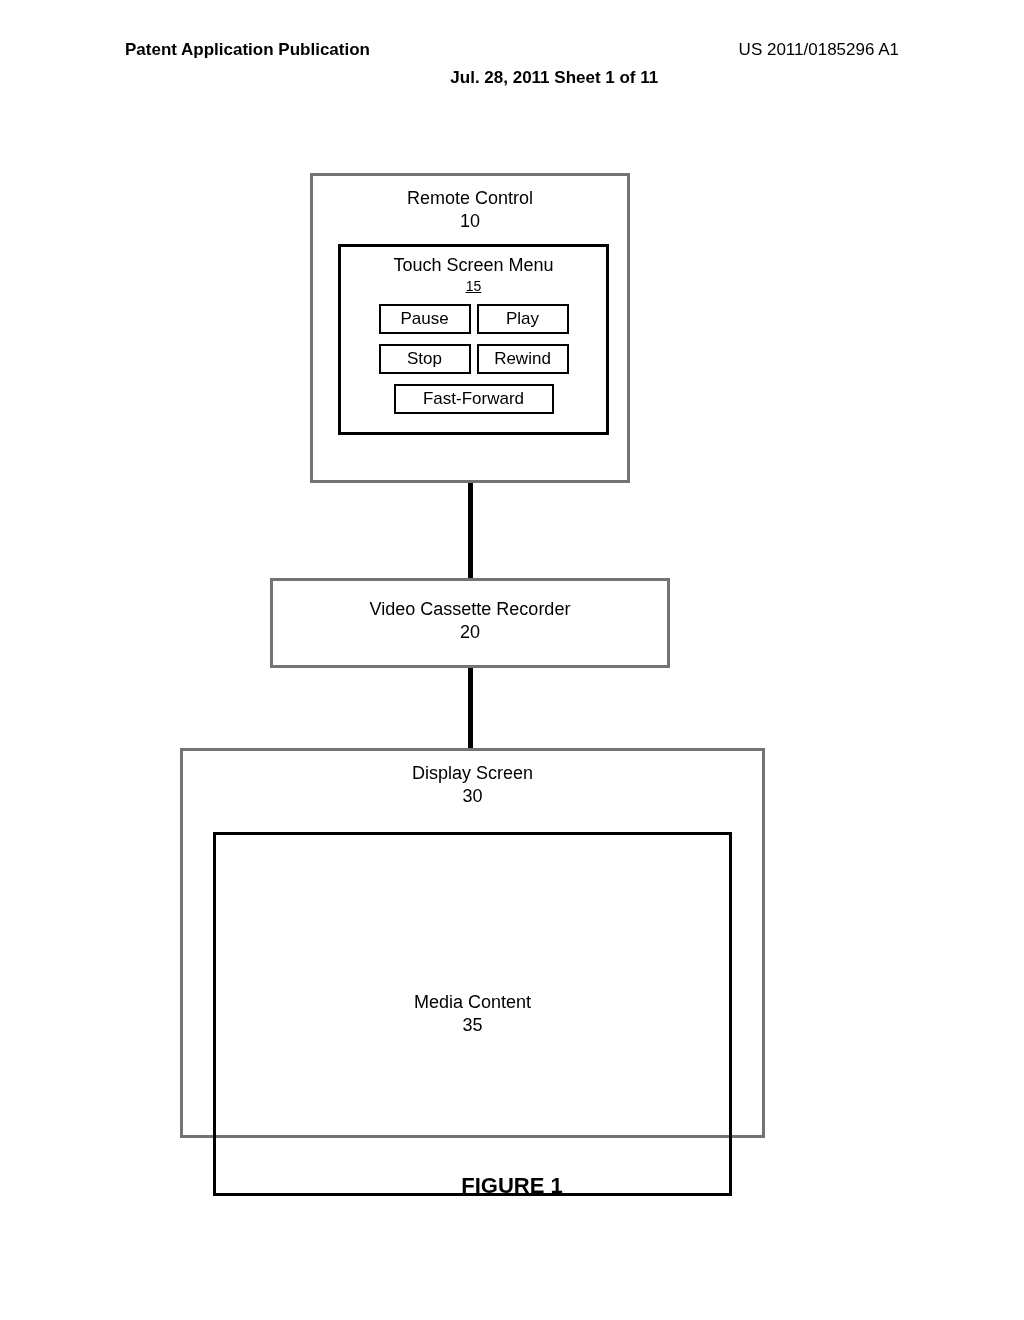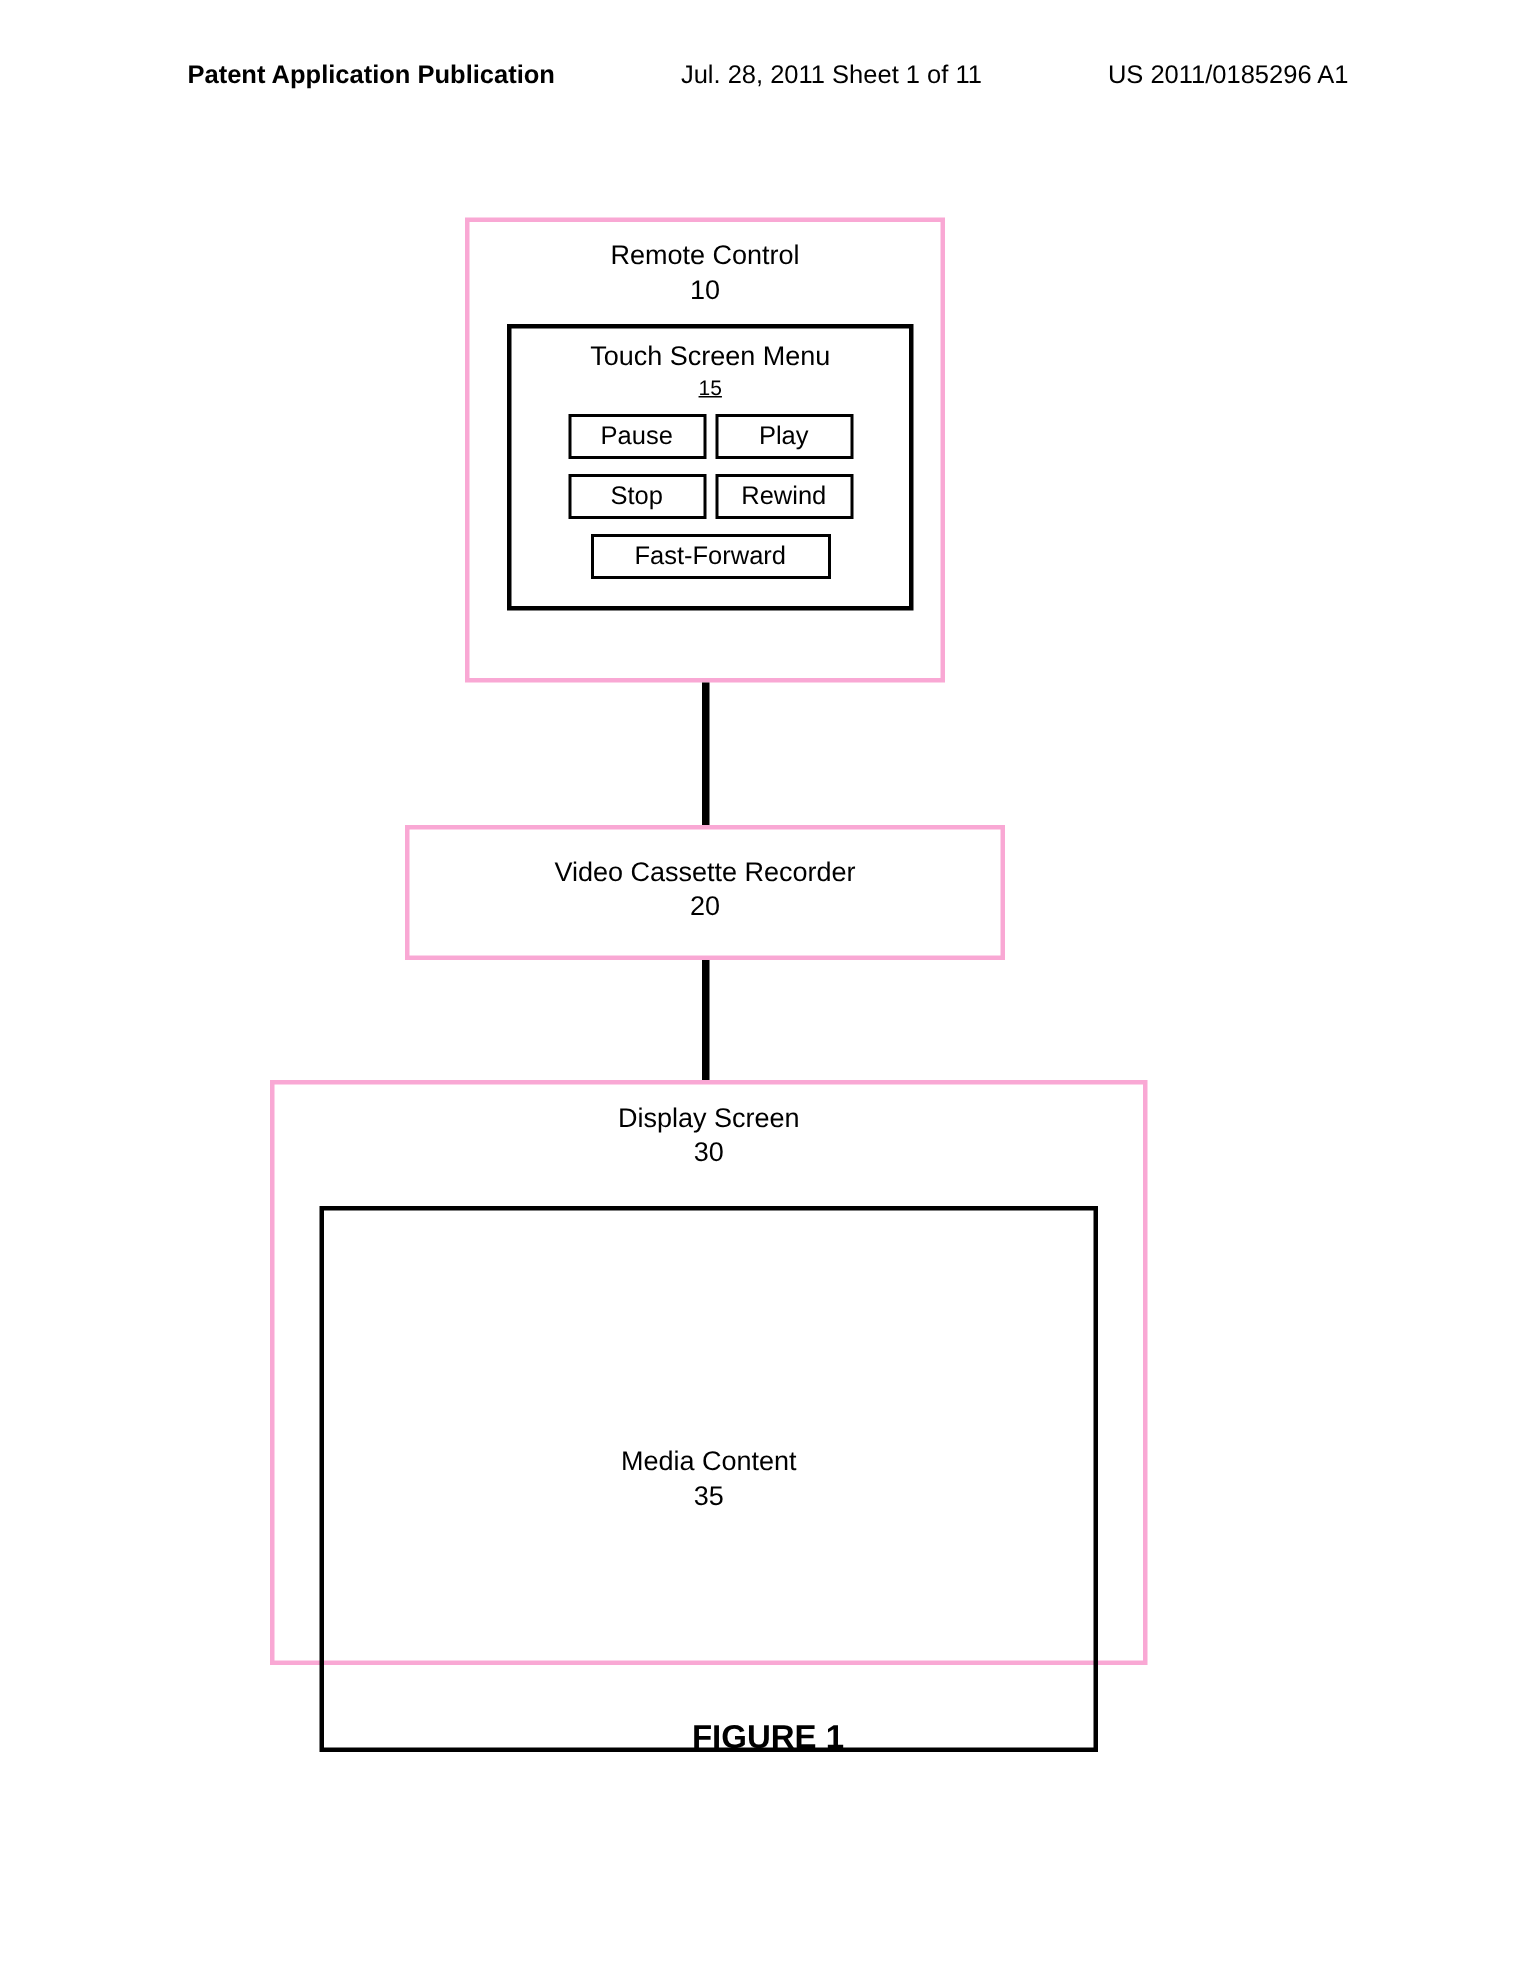--- a/index.html
+++ b/index.html
@@ -17,32 +17,33 @@
     .header {
       display: flex;
       justify-content: space-between;
       padding: 40px 125px 0 125px;
       font-size: 17px;
     }
     .header-left {
       font-weight: bold;
     }
     .header-center {
-      font-weight: normal;
+      font-weight: bold;
+      margin-top: 28px;
     }
     .header-right {
       font-weight: normal;
     }
     .diagram-container {
       position: relative;
       width: 100%;
       margin-top: 85px;
     }
     .box {
-      border: 3px solid #f9a8d4;
+      border: 3px solid #737373;
       background: white;
       text-align: center;
     }
     .remote-control {
       position: absolute;
       left: 310px;
       top: 0;
       width: 320px;
       height: 310px;
       padding-top: 12px;

